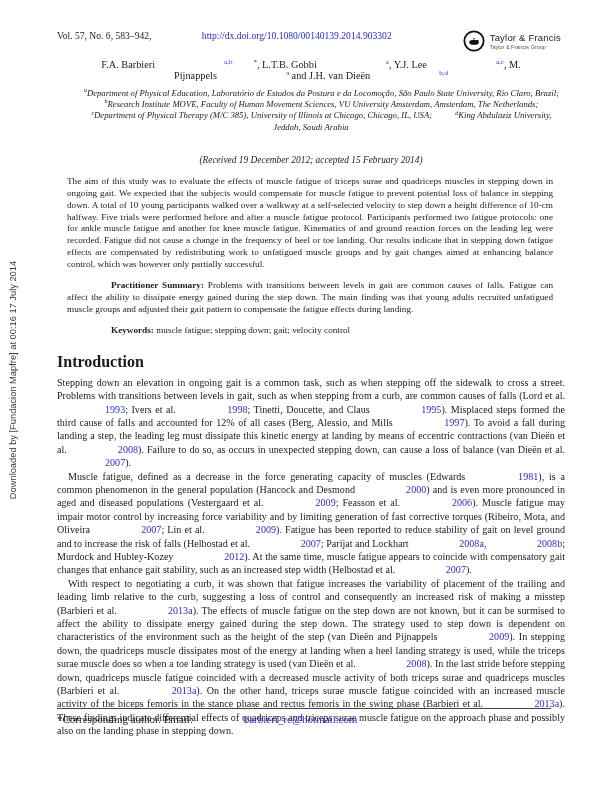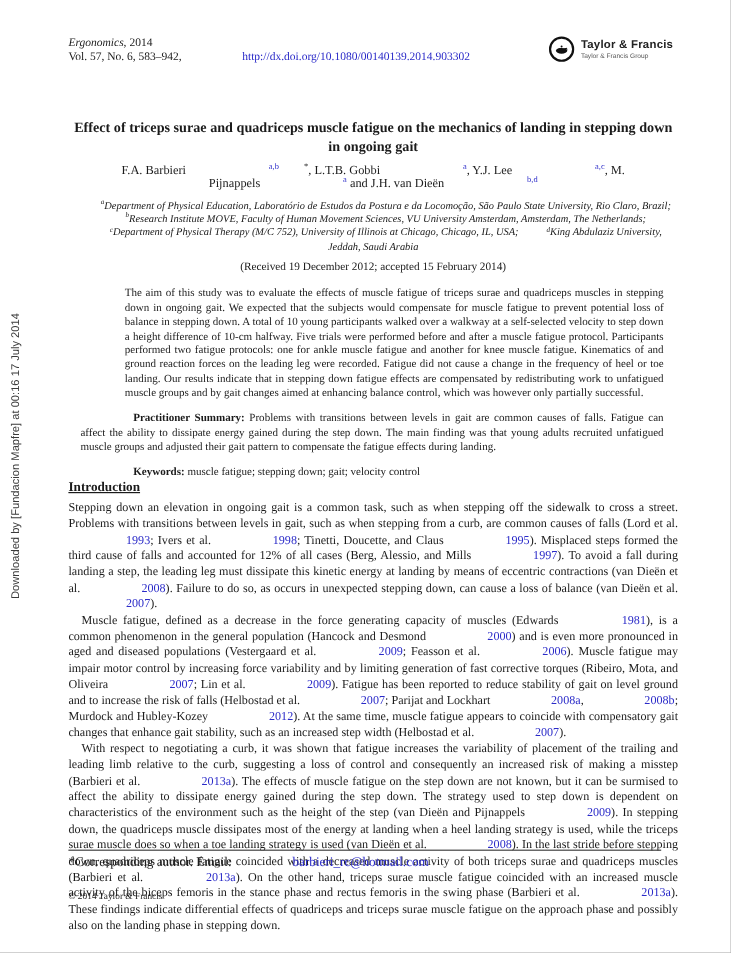--- a/index.html
+++ b/index.html
@@ -17,79 +17,77 @@
     white-space:nowrap; text-align:center;
   }
   .content { position:absolute; left:57px; top:30px; width:508px; }
   .hdr { display:flex; justify-content:space-between; align-items:flex-start; }
   .jinfo { font-size:9.6px; line-height:12px; }
   .jname { font-style:italic; }
   a, .lnk { color:var(--link); text-decoration:none; cursor:pointer;padding-left:48px; }
   .tf { display:flex; align-items:center; gap:5px; margin-right:4px; }
   .tf-icon { width:22px; height:22px; }
   .tf-text { font-family:"Liberation Sans", sans-serif; }
-  .tf-name { font-size:9.5px; color:#222; font-weight:bold; letter-spacing:.2px; }
+  .tf-name { font-size:9.5px; color:#222; font-weight:normal; letter-spacing:.2px; }
   .tf-sub { font-size:5.5px; color:#555; margin-top:1px; }
   .title {
     margin:44px auto 0 auto; max-width:512px; text-align:center;
     font-weight:bold; font-size:11.8px; line-height:16px;
   }
   .authors { margin-top:7px; text-align:center; font-size:10.3px; }
   sup { font-size:68%; line-height:0; vertical-align:super;margin-left:21px; }
   .affils { margin-top:7px; text-align:center; font-style:italic; font-size:8.7px; line-height:11.2px; }
-  .received { margin-top:7px; text-align:center; font-size:9.4px; }
+  .received { margin-top:22px; text-align:center; font-style:italic; font-size:9.4px; }
   .abs-block { margin:11px 12px 0 10px; width:486px; font-size:9.2px; line-height:11.9px; text-align:justify; }
-  .abs-para { margin-bottom:0;margin-left:37px; }
+  .abs-para { margin-bottom:0; }
   .prac { margin-top:9px; }
   .kw { margin-top:9px; }
   .b { font-weight:bold;padding-left:44px; }
-  .sec-head { margin-top:0; font-weight:bold; font-size:11px;text-decoration:underline; }
+  .sec-head { margin-top:16px; font-weight:bold; font-size:16px; }
   .body-text { margin-top:5px; font-size:10.1px; line-height:13.4px; text-align:justify; }
   .body-text p.ind { text-indent:11px; }
   .footer { position:absolute; left:57px; top:708px; width:494px; }
   .rule { border-top:1px solid #444; width:494px; }
   .corr { margin-top:4px; font-size:11px; }
   .copy { margin-top:17px; font-size:7.8px; }
 </style>
 </head>
 <body>
 
 <div class="page">
 
   <div class="watermark">Downloaded by [Fundacion Mapfre] at 00:16 17 July 2014</div>
 
   <div class="content">
 
     <div class="hdr">
       <div class="jinfo">
-        <div><span class="jname">Ergonomics</span><span>, 2014</span></div>
         <div><span>Vol. 57, No. 6, 583–942, </span><span class="lnk">http://dx.doi.org/10.1080/00140139.2014.903302</span></div>
       </div>
       <div class="tf">
         <svg class="tf-icon" viewBox="0 0 24 24">
           <circle cx="12" cy="12" r="10.5" fill="#fff" stroke="#111" stroke-width="2"></circle>
           <ellipse cx="12" cy="13.5" rx="5.2" ry="2.6" fill="#111"></ellipse>
           <path d="M7 12.2 L10.5 10.8 L13 11.5 L16.5 10.6 L17.6 12.2 Z" fill="#111"></path>
           <circle cx="12" cy="9.6" r="0.9" fill="#111"></circle>
         </svg>
         <div class="tf-text">
           <div class="tf-name">Taylor &amp; Francis</div>
           <div class="tf-sub">Taylor &amp; Francis Group</div>
         </div>
       </div>
     </div>
 
-    <div class="title">Effect of triceps surae and quadriceps muscle fatigue on the mechanics of landing in stepping down in ongoing gait</div>
 
     <div class="authors"><span>F.A. Barbieri</span><sup class="lnk">a,b</sup><sup>*</sup><span>, L.T.B. Gobbi</span><sup class="lnk">a</sup><span>, Y.J. Lee</span><sup class="lnk">a,c</sup><span>, M. Pijnappels</span><sup class="lnk">a</sup><span> and J.H. van Dieën</span><sup class="lnk">b,d</sup></div>
 
     <div class="affils">
       <span><sup>a</sup><span>Department of Physical Education, Laboratório de Estudos da Postura e da Locomoção, São Paulo State University, Rio Claro, Brazil;</span></span><br>
       <span><sup>b</sup><span>Research Institute MOVE, Faculty of Human Movement Sciences, VU University Amsterdam, Amsterdam, The Netherlands;</span></span><br>
-      <span><sup>c</sup><span>Department of Physical Therapy (M/C 752), University of Illinois at Chicago, Chicago, IL, USA; </span><sup>d</sup><span>King Abdulaziz University, Jeddah, Saudi Arabia</span></span>
+      <span><sup>c</sup><span>Department of Physical Therapy (M/C 385), University of Illinois at Chicago, Chicago, IL, USA; </span><sup>d</sup><span>King Abdulaziz University, Jeddah, Saudi Arabia</span></span>
     </div>
 
     <div class="received">(Received 19 December 2012; accepted 15 February 2014)</div>
 
     <div class="abs-block">
       <p class="abs-para">The aim of this study was to evaluate the effects of muscle fatigue of triceps surae and quadriceps muscles in stepping down in ongoing gait. We expected that the subjects would compensate for muscle fatigue to prevent potential loss of balance in stepping down. A total of 10 young participants walked over a walkway at a self-selected velocity to step down a height difference of 10-cm halfway. Five trials were performed before and after a muscle fatigue protocol. Participants performed two fatigue protocols: one for ankle muscle fatigue and another for knee muscle fatigue. Kinematics of and ground reaction forces on the leading leg were recorded. Fatigue did not cause a change in the frequency of heel or toe landing. Our results indicate that in stepping down fatigue effects are compensated by redistributing work to unfatigued muscle groups and by gait changes aimed at enhancing balance control, which was however only partially successful.</p>
       <p class="prac"><span class="b">Practitioner Summary:</span> <span>Problems with transitions between levels in gait are common causes of falls. Fatigue can affect the ability to dissipate energy gained during the step down. The main finding was that young adults recruited unfatigued muscle groups and adjusted their gait pattern to compensate the fatigue effects during landing.</span></p>
       <p class="kw"><span class="b">Keywords:</span> <span>muscle fatigue; stepping down; gait; velocity control</span></p>
     </div>
 
@@ -99,16 +97,15 @@
       <p><span>Stepping down an elevation in ongoing gait is a common task, such as when stepping off the sidewalk to cross a street. Problems with transitions between levels in gait, such as when stepping from a curb, are common causes of falls (Lord et al. </span><span class="lnk">1993</span><span>; Ivers et al. </span><span class="lnk">1998</span><span>; Tinetti, Doucette, and Claus </span><span class="lnk">1995</span><span>). Misplaced steps formed the third cause of falls and accounted for 12% of all cases (Berg, Alessio, and Mills </span><span class="lnk">1997</span><span>). To avoid a fall during landing a step, the leading leg must dissipate this kinetic energy at landing by means of eccentric contractions (van Dieën et al. </span><span class="lnk">2008</span><span>). Failure to do so, as occurs in unexpected stepping down, can cause a loss of balance (van Dieën et al. </span><span class="lnk">2007</span><span>).</span></p>
       <p class="ind"><span>Muscle fatigue, defined as a decrease in the force generating capacity of muscles (Edwards </span><span class="lnk">1981</span><span>), is a common phenomenon in the general population (Hancock and Desmond </span><span class="lnk">2000</span><span>) and is even more pronounced in aged and diseased populations (Vestergaard et al. </span><span class="lnk">2009</span><span>; Feasson et al. </span><span class="lnk">2006</span><span>). Muscle fatigue may impair motor control by increasing force variability and by limiting generation of fast corrective torques (Ribeiro, Mota, and Oliveira </span><span class="lnk">2007</span><span>; Lin et al. </span><span class="lnk">2009</span><span>). Fatigue has been reported to reduce stability of gait on level ground and to increase the risk of falls (Helbostad et al. </span><span class="lnk">2007</span><span>; Parijat and Lockhart </span><span class="lnk">2008a</span><span>, </span><span class="lnk">2008b</span><span>; Murdock and Hubley-Kozey </span><span class="lnk">2012</span><span>). At the same time, muscle fatigue appears to coincide with compensatory gait changes that enhance gait stability, such as an increased step width (Helbostad et al. </span><span class="lnk">2007</span><span>).</span></p>
       <p class="ind"><span>With respect to negotiating a curb, it was shown that fatigue increases the variability of placement of the trailing and leading limb relative to the curb, suggesting a loss of control and consequently an increased risk of making a misstep (Barbieri et al. </span><span class="lnk">2013a</span><span>). The effects of muscle fatigue on the step down are not known, but it can be surmised to affect the ability to dissipate energy gained during the step down. The strategy used to step down is dependent on characteristics of the environment such as the height of the step (van Dieën and Pijnappels </span><span class="lnk">2009</span><span>). In stepping down, the quadriceps muscle dissipates most of the energy at landing when a heel landing strategy is used, while the triceps surae muscle does so when a toe landing strategy is used (van Dieën et al. </span><span class="lnk">2008</span><span>). In the last stride before stepping down, quadriceps muscle fatigue coincided with a decreased muscle activity of both triceps surae and quadriceps muscles (Barbieri et al. </span><span class="lnk">2013a</span><span>). On the other hand, triceps surae muscle fatigue coincided with an increased muscle activity of the biceps femoris in the stance phase and rectus femoris in the swing phase (Barbieri et al. </span><span class="lnk">2013a</span><span>). These findings indicate differential effects of quadriceps and triceps surae muscle fatigue on the approach phase and possibly also on the landing phase in stepping down.</span></p>
     </div>
 
   </div>
 
   <div class="footer">
     <div class="rule"></div>
     <div class="corr"><span>*Corresponding author. Email: </span><span class="lnk">barbieri_rc@hotmail.com</span></div>
-    <div class="copy">© 2014 Taylor &amp; Francis</div>
   </div>
 
 </div>
 
 </body></html>

